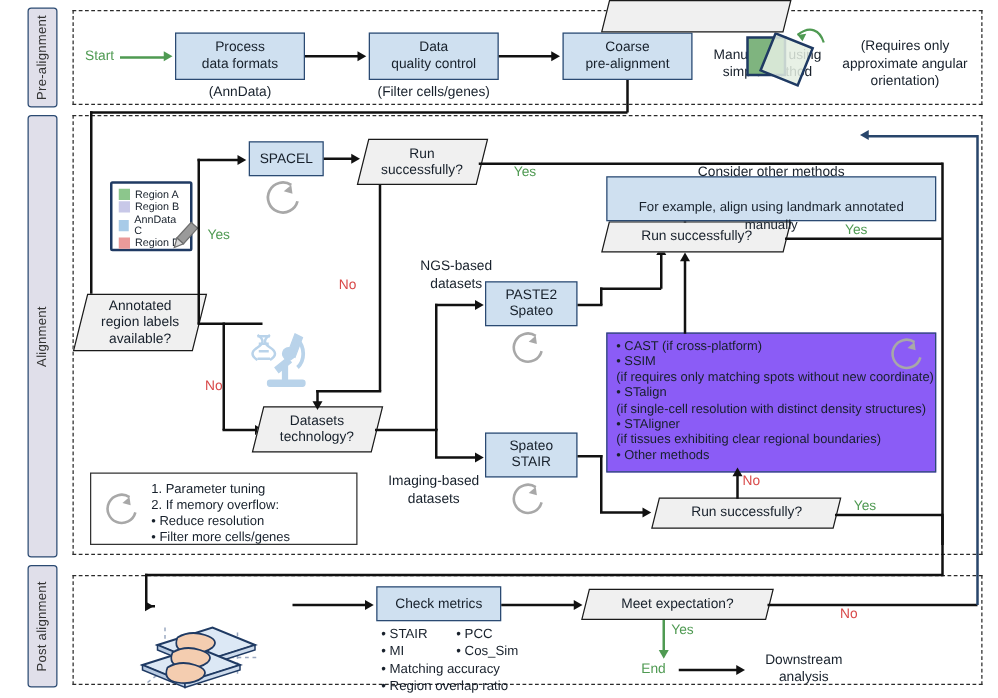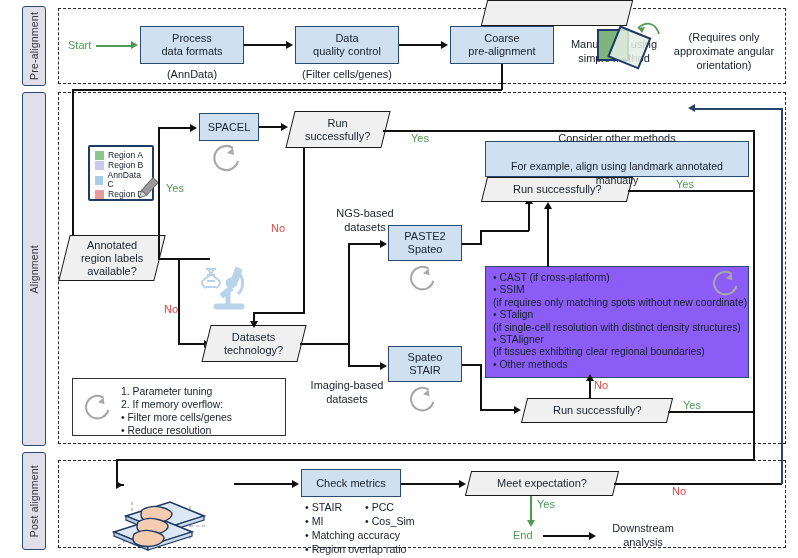--- a/index.html
+++ b/index.html
@@ -399,22 +399,22 @@
 
   <div class="ln v" style="left:753px;top:411px;height:50px;"></div>
   <div class="ln h" style="left:116px;top:459px;width:638px;"></div>
   <div class="ln v" style="left:116px;top:459px;height:25px;"></div>
   <div class="arw r" style="left:116px;top:480.5px;"></div>
   <div class="ln h" style="left:116px;top:484px;width:8px;"></div>
 
   <div class="notebox" style="left:72px;top:378px;width:214px;height:58px;">
     <div>1. Parameter tuning</div>
     <div>2. If memory overflow:</div>
+    <div>      • Reduce resolution</div>
     <div>      • Filter more cells/genes</div>
-    <div>      • Reduce resolution</div>
   </div>
   <div class="loop" style="left:80px;top:392px;">
     <svg width="34" height="32" viewBox="0 0 36 34">
       <path d="M30 19 a12 12 0 1 1 -5 -13" fill="none" stroke="#a8a8a8" stroke-width="2.2"></path>
       <path d="M25 6 l1 7 l-7 -2 z" fill="#a8a8a8"></path>
     </svg>
   </div>
 
 
   <div class="icon-abs" style="left:98px;top:496px;width:124px;height:56px;">

